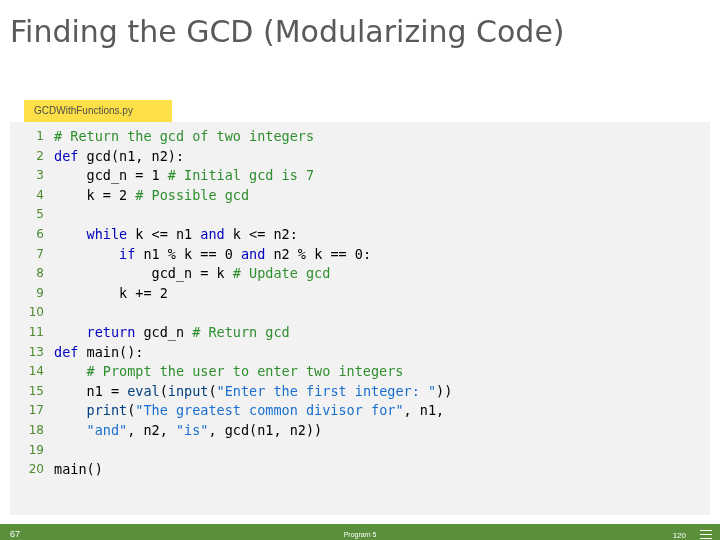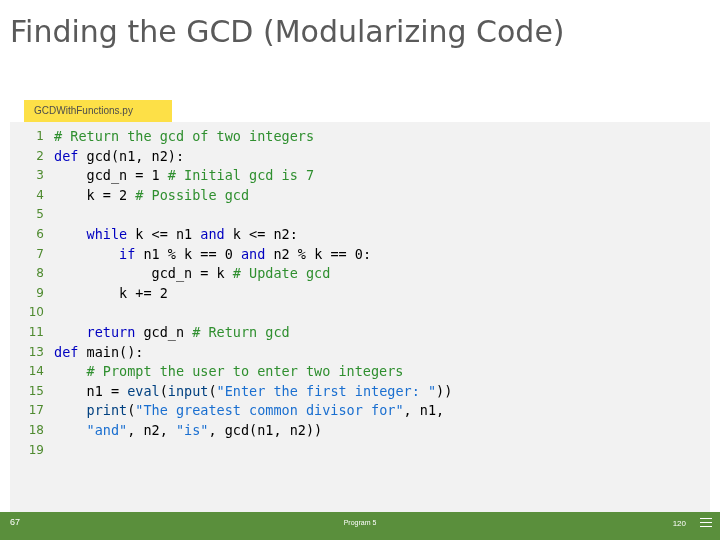--- a/index.html
+++ b/index.html
@@ -96,21 +96,21 @@
   .st { color: #1a6fd0; }
   .bi { color: #004080; }
   .pl { color: #000000; }
 
   
   .footer {
     position: absolute;
     left: 0;
     bottom: 0;
     width: 720px;
-    height: 28px;
+    height: 16px;
     background: #5a8f3c;
   }
   .footer-left {
     position: absolute;
     left: 10px;
     top: 5px;
     color: #ffffff;
     font-size: 9px;
   }
   .footer-center {
@@ -217,20 +217,24 @@
           <td class="lnum">17</td>
           <td class="ctext"><span class="pl">    </span><span class="bi">print</span><span class="pl">(</span><span class="st">"The greatest common divisor for"</span><span class="pl">, n1,</span></td>
         </tr>
         <tr>
           <td class="lnum">18</td>
           <td class="ctext"><span class="pl">    </span><span class="st">"and"</span><span class="pl">, n2, </span><span class="st">"is"</span><span class="pl">, gcd(n1, n2))</span></td>
         </tr>
         <tr>
           <td class="lnum">19</td>
           <td class="ctext">&nbsp;</td>
+        </tr>
+        <tr>
+          <td class="lnum">20</td>
+          <td class="ctext"><span class="pl">main()</span></td>
         </tr>
       </tbody>
   </table>
 </div>
 
 <div class="footer">
   <div class="footer-left">67</div>
   <div class="footer-center">Program 5</div>
   <div class="footer-page">120</div>
   <div class="footer-menu">

